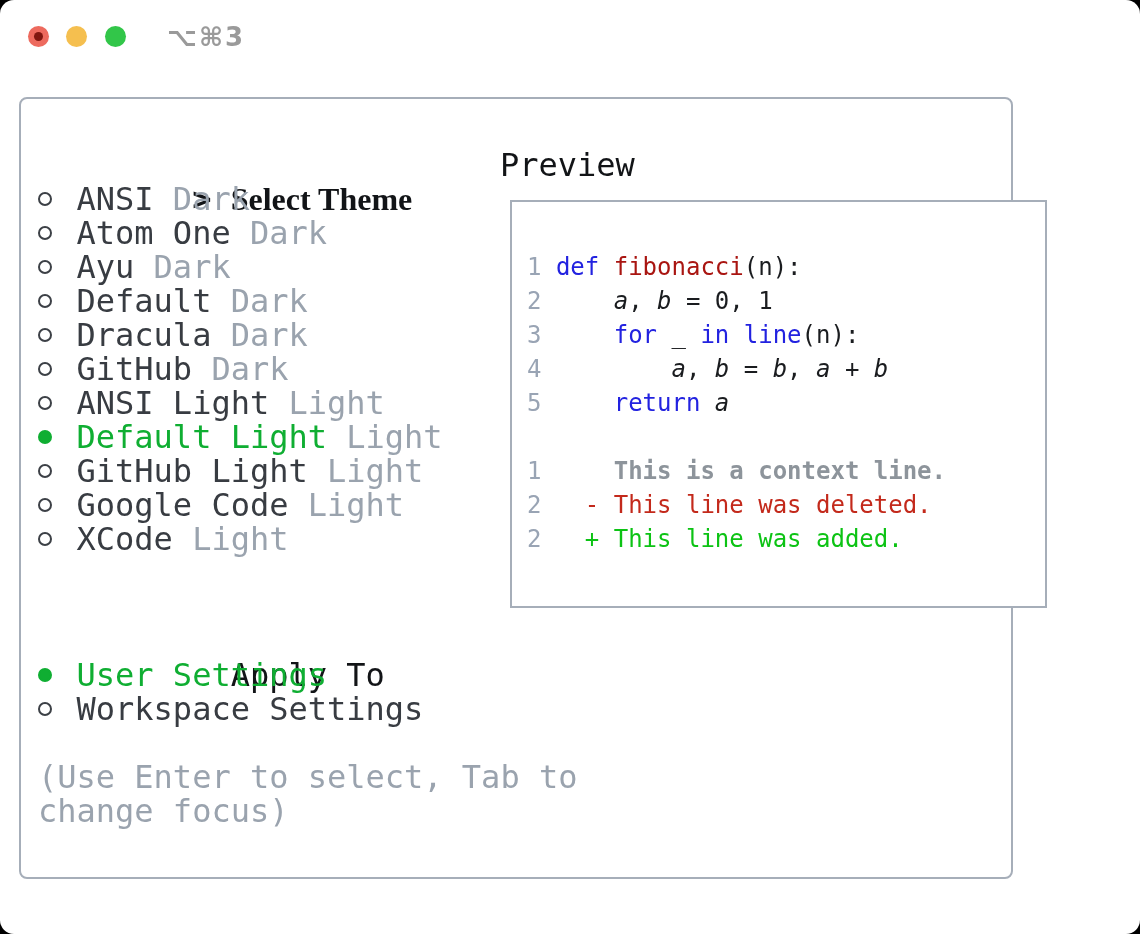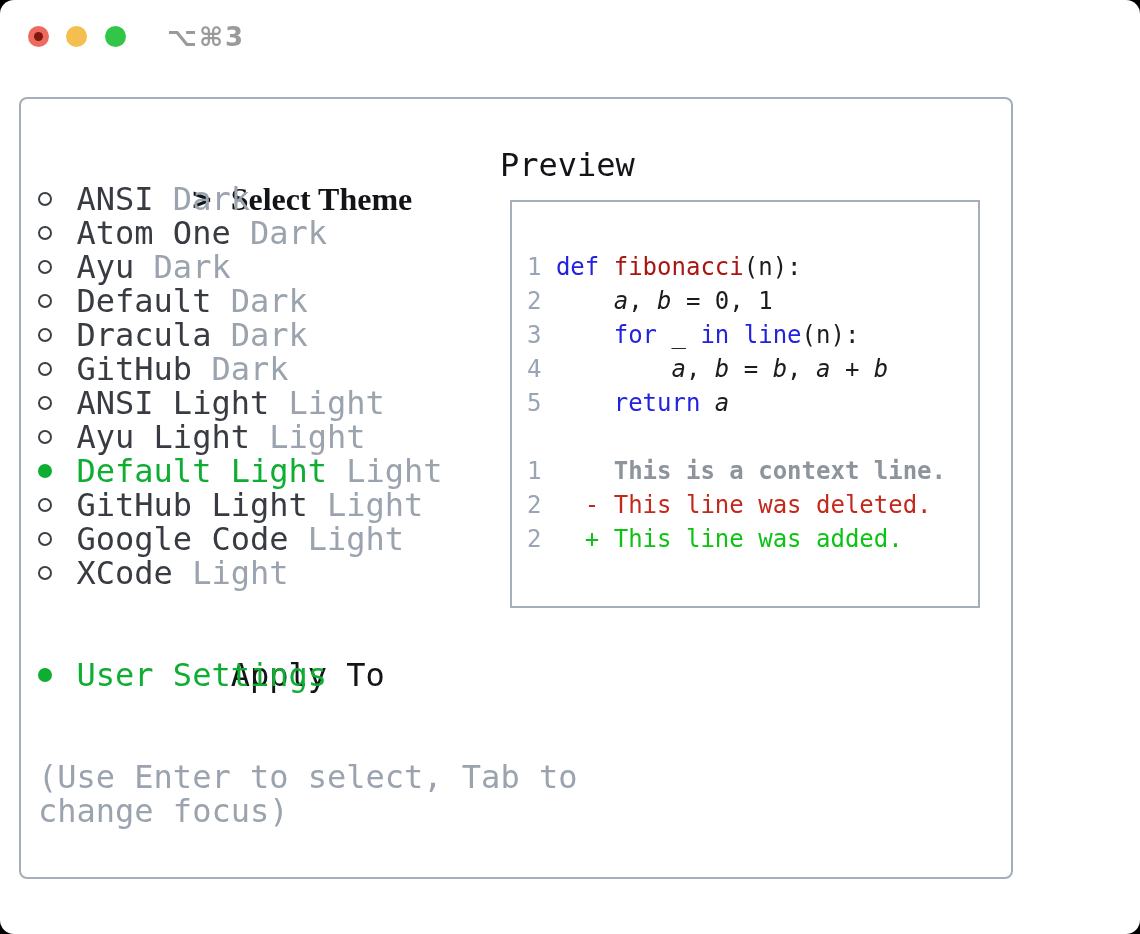--- a/index.html
+++ b/index.html
@@ -47,21 +47,21 @@
   .hint{
     position:absolute;left:17px;top:661px;width:29ch;
     font-size:32px;line-height:34px;color:var(--muted);white-space:pre-wrap;
   }
   
   .preview-title{
     position:absolute;left:479px;top:49px;height:34px;line-height:34px;
     font-size:32px;font-weight:normal;color:var(--text);
   }
   .preview-box{
-    position:absolute;left:489px;top:101px;width:470px;height:408px;
+    position:absolute;left:489px;top:101px;width:537px;height:408px;
     box-sizing:border-box;border:2px solid var(--border);background:#fff;
   }
   .preview-code{padding:48px 0 0 15px;}
   .code-row{height:34px;line-height:34px;font-size:24px;white-space:pre;color:var(--code-text);}
   .ln{display:inline-block;width:1ch;color:var(--linenum);}
   .seg-keyword{color:var(--keyword);}
   .seg-function{color:var(--function);}
   .seg-plain{color:var(--code-text);}
   .seg-variable{color:var(--code-text);font-style:italic;}
   .seg-context{color:var(--context);font-weight:bold;}
@@ -89,34 +89,34 @@
         <span class="cell-marker focus-marker">&gt;</span><span class="header-label">Select Theme</span>
       </div>
       <div>
           <div class="row"><span class="cell-marker"><span class="radio"></span></span><span class="theme-name">ANSI</span><span class="badge">Dark</span></div>
           <div class="row"><span class="cell-marker"><span class="radio"></span></span><span class="theme-name">Atom One</span><span class="badge">Dark</span></div>
           <div class="row"><span class="cell-marker"><span class="radio"></span></span><span class="theme-name">Ayu</span><span class="badge">Dark</span></div>
           <div class="row"><span class="cell-marker"><span class="radio"></span></span><span class="theme-name">Default</span><span class="badge">Dark</span></div>
           <div class="row"><span class="cell-marker"><span class="radio"></span></span><span class="theme-name">Dracula</span><span class="badge">Dark</span></div>
           <div class="row"><span class="cell-marker"><span class="radio"></span></span><span class="theme-name">GitHub</span><span class="badge">Dark</span></div>
           <div class="row"><span class="cell-marker"><span class="radio"></span></span><span class="theme-name">ANSI Light</span><span class="badge">Light</span></div>
-          <div class="row"><span class="cell-marker"><span class="radio"></span></span><span class="theme-name">Ayu Light</span><span class="badge">Light</span></div>
           <div class="row"><span class="cell-marker"><span class="radio selected-fill"></span></span><span class="theme-name selected-text">Default Light</span><span class="badge">Light</span></div>
           <div class="row"><span class="cell-marker"><span class="radio"></span></span><span class="theme-name">GitHub Light</span><span class="badge">Light</span></div>
           <div class="row"><span class="cell-marker"><span class="radio"></span></span><span class="theme-name">Google Code</span><span class="badge">Light</span></div>
           <div class="row"><span class="cell-marker"><span class="radio"></span></span><span class="theme-name">XCode</span><span class="badge">Light</span></div>
         </div>
     </div>
 
     <div class="apply-section">
       <div class="row">
         <span class="cell-marker"></span><span class="apply-header-label">Apply To</span>
       </div>
       <div>
           <div class="row"><span class="cell-marker"><span class="radio selected-fill"></span></span><span class="selected-text">User Settings</span></div>
+          <div class="row"><span class="cell-marker"><span class="radio"></span></span><span>Workspace Settings</span></div>
         </div>
     </div>
 
     <div class="hint">(Use Enter to select, Tab to change focus)</div>
 
     <div class="preview-title">Preview</div>
 
     <div class="preview-box">
       <div class="preview-code">
           <div class="code-row"><span class="ln">1</span> <span class="seg-keyword">def</span><span class="seg-plain"> </span><span class="seg-function">fibonacci</span><span class="seg-plain">(n):</span></div>

